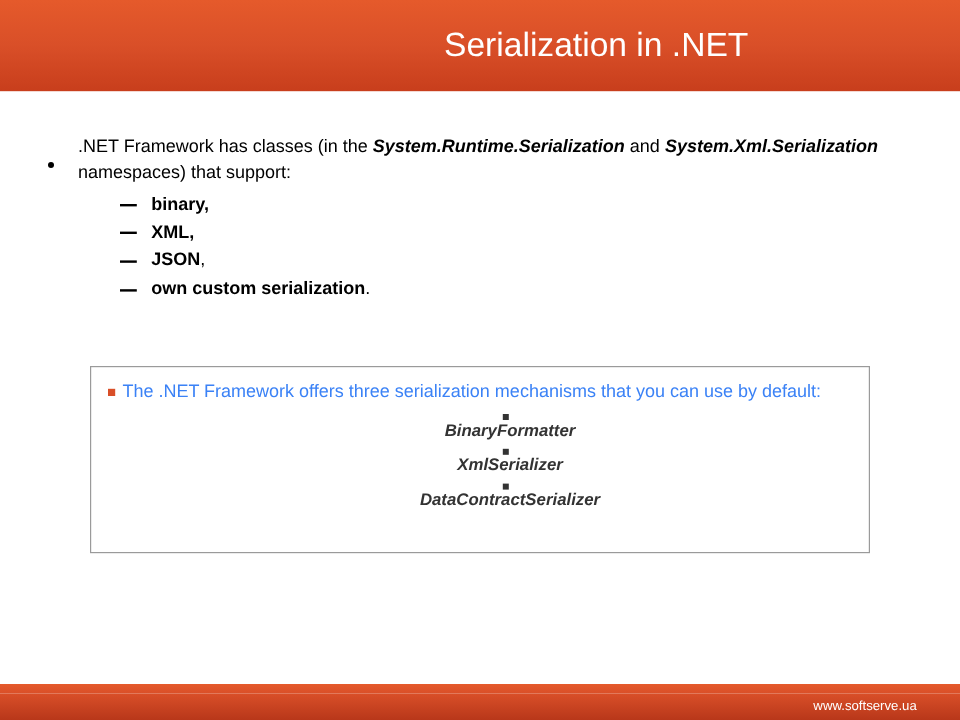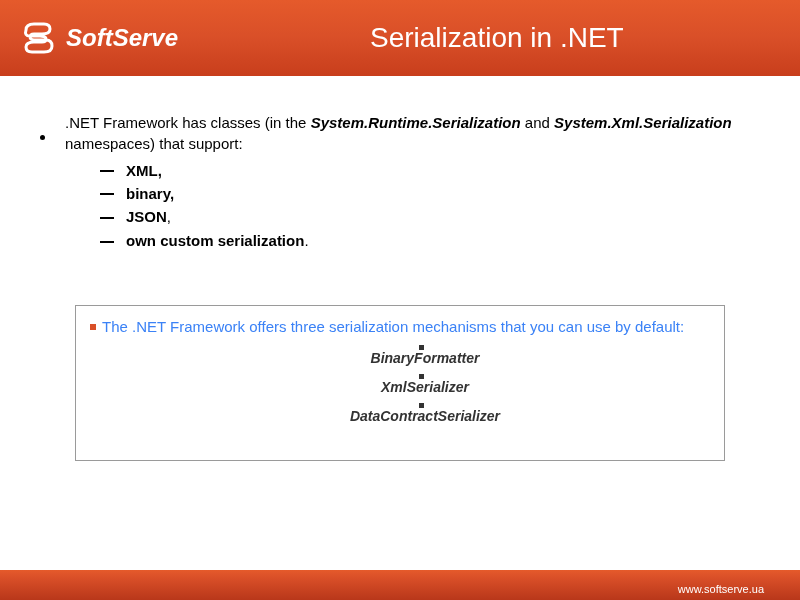--- a/index.html
+++ b/index.html
@@ -159,47 +159,39 @@
     }
     .footer-text {
       color: white;
       font-size: 11px;
     }
   </style>
 </head>
 <body>
 
 <div class="header">
-  <div class="logo-container">
-    <span class="logo-icon">
-      <svg viewBox="0 0 36 36" width="36" height="36">
-        <path d="M 6 10 Q 6 4 14 4 L 24 4 Q 30 4 30 9 Q 30 14 22 14 L 14 14 Q 10 14 10 17 Q 10 20 16 20 L 26 20 Q 32 20 32 26 Q 32 32 24 32 L 12 32 Q 6 32 6 27 Q 6 22 14 22 L 22 22 Q 26 22 26 19 Q 26 16 20 16 L 10 16 Q 4 16 6 10 Z" fill="none" stroke="white" stroke-width="3" stroke-linecap="round"></path>
-      </svg>
-    </span>
-    <span class="logo-text">SoftServe</span>
-  </div>
   <div class="slide-title">Serialization in .NET</div>
 </div>
 
 <div class="content">
   <div class="main-list">
     <div class="main-bullet">
       <span class="bullet-dot"></span>
       <span class="main-text">
         <span>.NET Framework has classes (in the </span><span class="bold-italic">System.Runtime.Serialization</span><span> and </span><span class="bold-italic">System.Xml.Serialization</span><span> namespaces) that support:</span>
       </span>
     </div>
     <div class="sub-list">
       <div class="sub-item">
         <span class="dash"></span>
+        <span class="sub-text">binary,</span>
+      </div>
+      <div class="sub-item">
+        <span class="dash"></span>
         <span class="sub-text">XML,</span>
-      </div>
-      <div class="sub-item">
-        <span class="dash"></span>
-        <span class="sub-text">binary,</span>
       </div>
       <div class="sub-item">
         <span class="dash"></span>
         <span><span class="sub-text">JSON</span><span style="font-size:15px">,</span></span>
       </div>
       <div class="sub-item">
         <span class="dash"></span>
         <span><span class="sub-text">own custom serialization</span><span style="font-size:15px">.</span></span>
       </div>
     </div>

